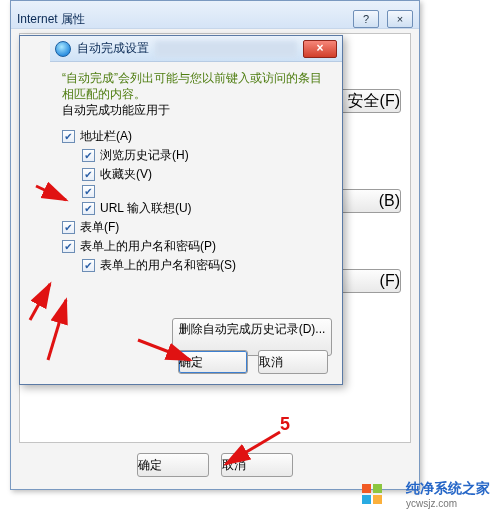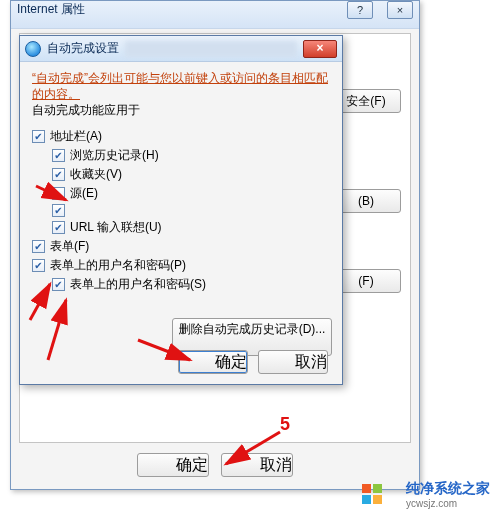--- a/index.html
+++ b/index.html
@@ -22,22 +22,22 @@
     height: 490px;
     background: #fff;
     border: 1px solid #7a99c0;
     box-shadow: 2px 2px 5px rgba(0,0,0,.25);
   }
   .outer-title {
     height: 28px;
     background: linear-gradient(#e9f1fb, #d5e4f6);
     border-bottom: 1px solid #c6d6ea;
     display: flex;
-    align-items: flex-start;
-    gap: 14px;
+    align-items: flex-end;
+    gap: 8px;
     padding: 0 6px;
     color: #0a2a55;
   }
   .outer-title .title-txt { flex: 1; }
   .ctrl-btn {
     width: 26px; height: 18px;
     border: 1px solid #6f8fb8;
     border-radius: 2px;
     background: linear-gradient(#f3f7fd,#cfe0f3);
     font-size: 11px;
@@ -69,37 +69,38 @@
     border-top: none;
   }
 
   .side-btn {
     position: absolute;
     right: 18px;
     width: 70px; height: 24px;
     background: linear-gradient(#fdfdfd,#e9e9e9);
     border: 1px solid #9c9c9c;
     border-radius: 3px;
-    font-size: 12px;
-    text-align: center;
+    font-size: 16px;
+    text-align: right;
     line-height: 22px;
     white-space: nowrap;
     overflow: hidden;
   }
 
   
   .inner-dialog {
     position: absolute;
     left: 8px; top: 34px;
     width: 324px;
     height: 350px;
     background: #f4f4f4;
     border: 1px solid #5b7aa5;
     box-shadow: 3px 3px 8px rgba(0,0,0,.3);
     z-index: 5;
+    padding-left: 30px;
   }
   .inner-title {
     height: 26px;
     background: linear-gradient(#eaf2fb,#cfe2f6);
     border-bottom: 1px solid #b7cbe3;
     display: flex;
     align-items: center;
     gap: 6px;
     padding: 0 5px;
     color: #0a2a55;
@@ -119,21 +120,21 @@
     text-align: center;
     line-height: 15px;
     font-size: 12px;
     font-weight: bold;
   }
   .inner-body {
     padding: 8px 12px 8px 12px;
     position: relative;
     height: calc(100% - 26px);
   }
-  .desc { color: #c2410c; line-height: 1.35; text-decoration: underline; }
+  .desc { color: #4d7c0f; line-height: 1.35; }
   .sect-head { color: #000000; }
 
   .chk-list { margin-top: 8px; }
   .chk-row {
     display: flex; align-items: center;
     padding: 1px 0;
   }
   .chk-box {
     width: 13px; height: 13px;
     border: 1px solid #6c8db5;
@@ -163,22 +164,22 @@
   .dlg-btns {
     position: absolute;
     right: 14px; bottom: 10px;
     display: flex; gap: 10px;
   }
   .dlg-btn {
     width: 70px; height: 24px;
     background: linear-gradient(#fdfdfd,#e9e9e9);
     border: 1px solid #9c9c9c;
     border-radius: 3px;
-    font-size: 16px;
-    text-align: right;
+    font-size: 12px;
+    text-align: left;
     line-height: 22px;
   }
   .dlg-btn.primary { box-shadow: 0 0 0 1px #3c7fd0 inset; }
 
   
   .outer-btns {
     position: absolute;
     bottom: 12px; left: 0; right: 0;
     display: flex;
     justify-content: center;
@@ -271,24 +272,20 @@
         </div>
         <div class="chk-row indent-1">
           <span class="chk-box">✔</span>
           <span class="chk-label">浏览历史记录(H)</span>
         </div>
         <div class="chk-row indent-1">
           <span class="chk-box">✔</span>
           <span class="chk-label">收藏夹(V)</span>
         </div>
         <div class="chk-row indent-1">
-          <span class="chk-box"></span>
-          <span class="chk-label">源(E)</span>
-        </div>
-        <div class="chk-row indent-1">
           <span class="chk-box">✔</span>
         </div>
         <div class="chk-row indent-1">
           <span class="chk-box">✔</span>
           <span class="chk-label">URL 输入联想(U)</span>
         </div>
         <div class="chk-row">
           <span class="chk-box">✔</span>
           <span class="chk-label">表单(F)</span>
         </div>

